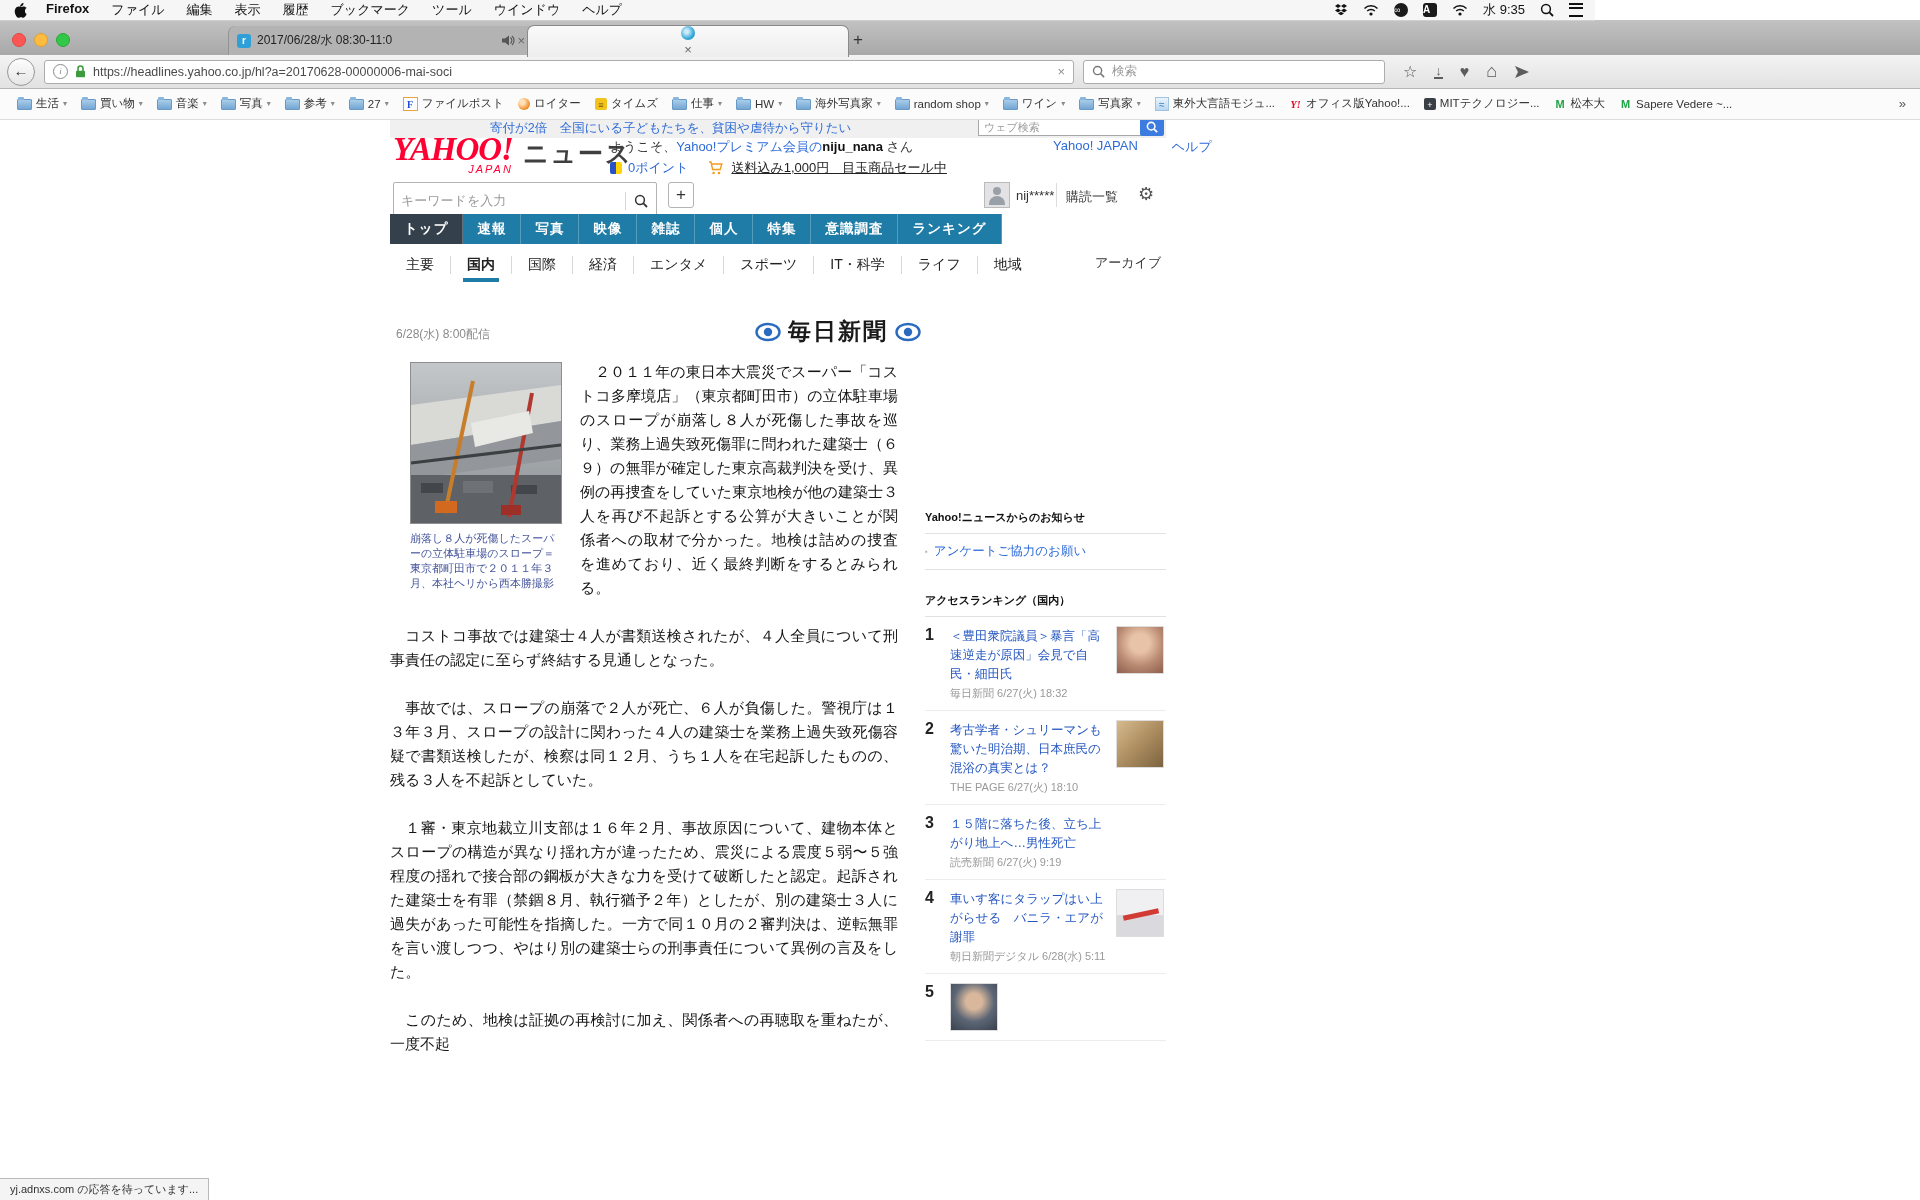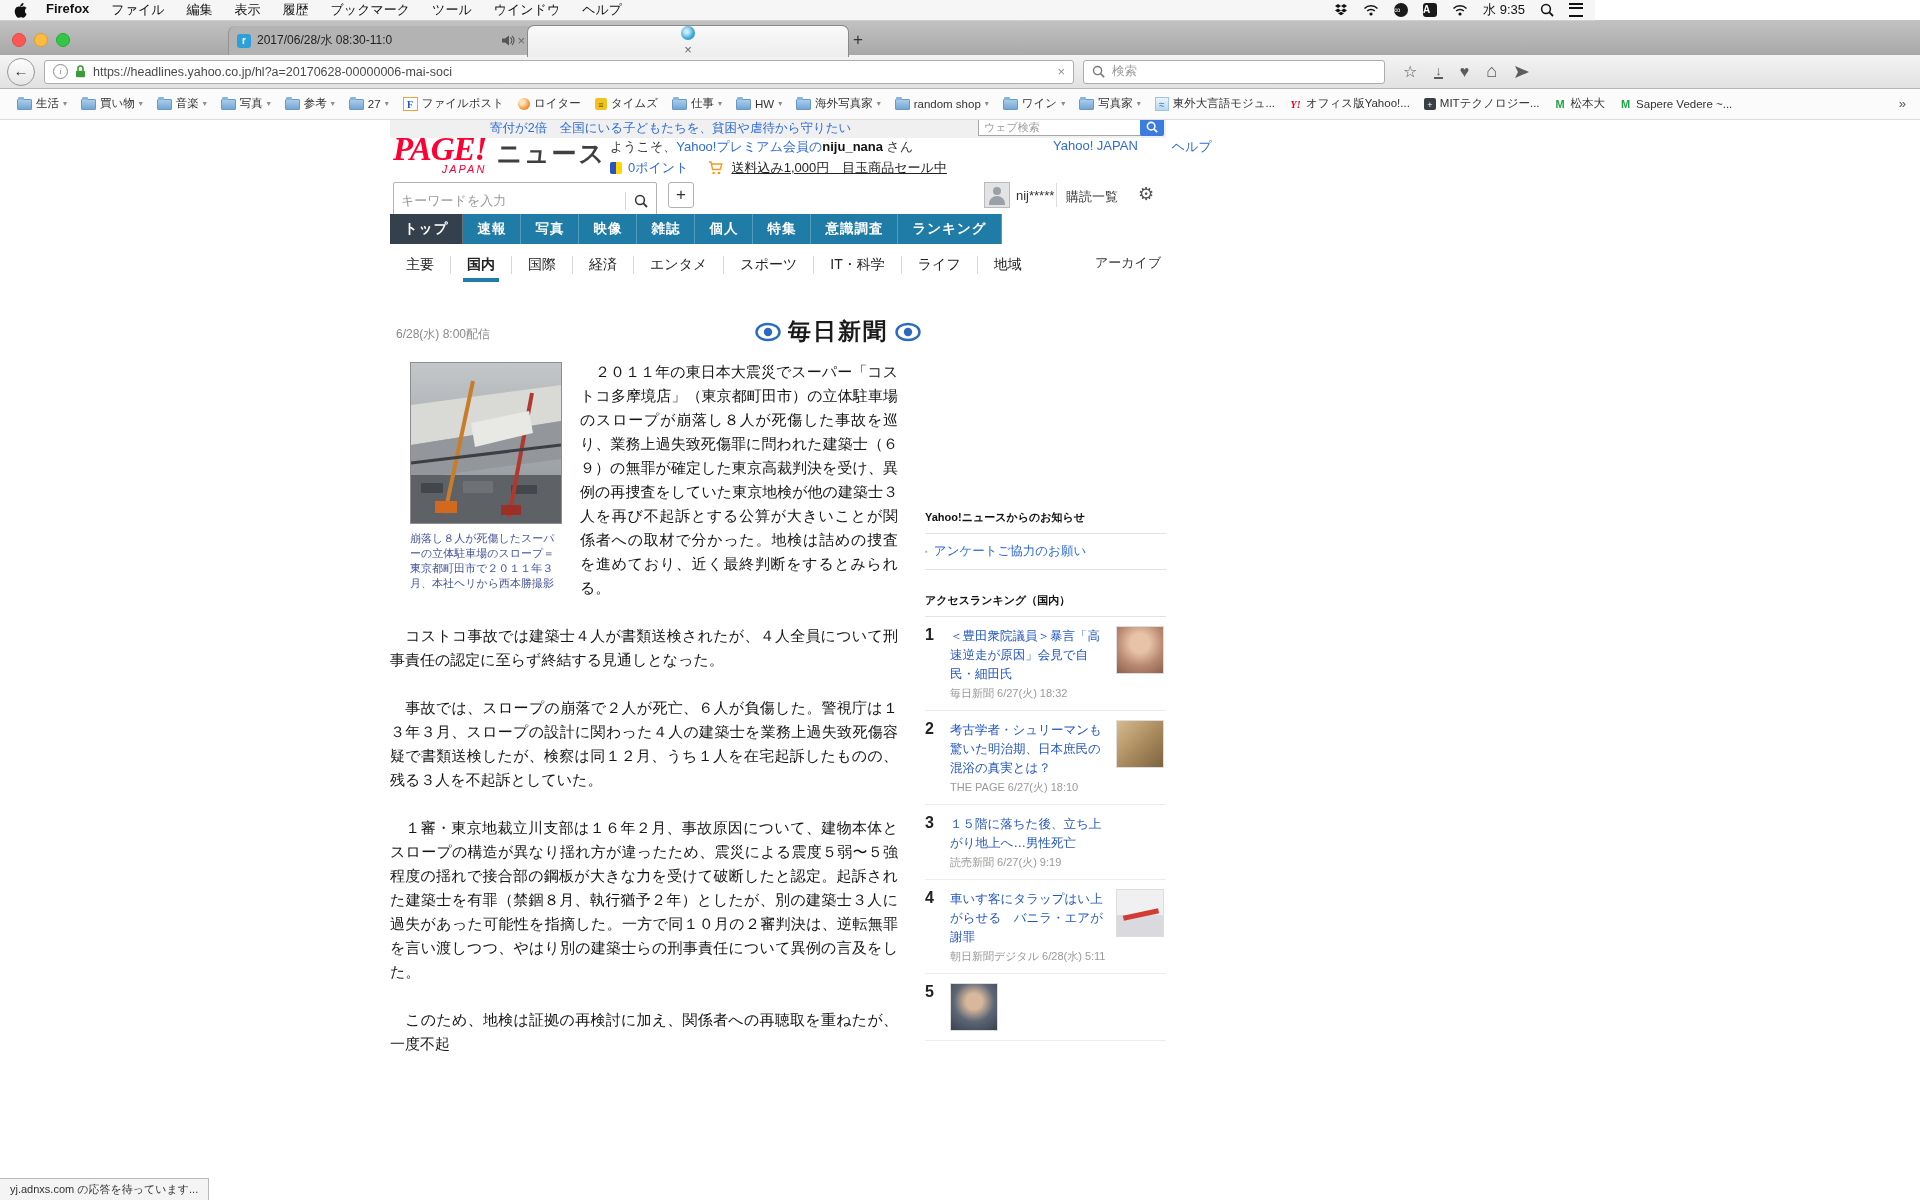--- a/index.html
+++ b/index.html
@@ -425,21 +425,21 @@
     <span class="ws-btn">
       <svg width="12" height="12" viewBox="0 0 14 14">
           <circle cx="6" cy="6" r="4.4" stroke="#fff" stroke-width="1.8" fill="none"></circle>
           <line x1="9.4" y1="9.4" x2="13" y2="13" stroke="#fff" stroke-width="2"></line>
         </svg>
     </span>
   </div>
 
   <div class="logo">
     <span>
-      <span class="logo-y">PAGE!</span>
+      <span class="logo-y">YAHOO!</span>
       <span class="logo-jp">JAPAN</span>
     </span>
     <span class="logo-svc">ニュース</span>
   </div>
 
   <div class="welcome">
     <span>ようこそ、</span><a href="#">Yahoo!プレミアム会員の</a><span class="wel-user">niju_nana</span><span> さん</span>
   </div>
   <div class="wel2">
     <span class="pt-ico"></span>

